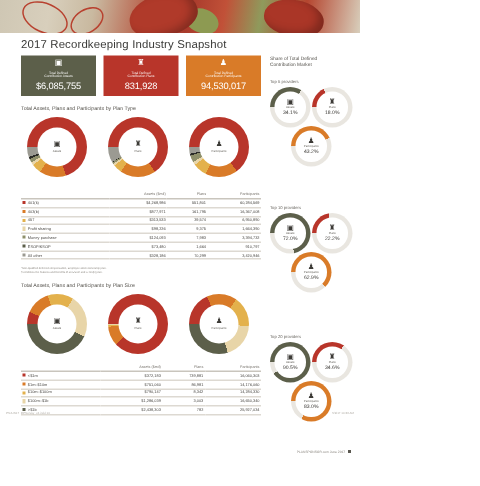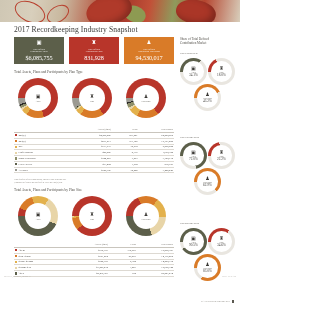--- a/index.html
+++ b/index.html
@@ -1,18 +1,18 @@
 <!DOCTYPE html>
 <html><head>
 <meta charset="utf-8">
 <style>
   html,body{margin:0;padding:0;}
   body{width:240px;height:324px;background:#ffffff;
        font-family:"Liberation Sans",sans-serif;overflow:hidden;}
-  .page{position:relative;width:240px;height:280px;background:#fff;font-family:Liberation Serif, serif;}
+  .page{position:relative;width:240px;height:280px;background:#fff;}
 
   
   .photo{position:absolute;left:0;top:0;width:240px;height:22px;overflow:hidden;
          background:linear-gradient(100deg,#cfc7b4 0%,#d8cfbc 14%,#c9b9a0 26%,#b9634d 40%,
                     #a83a2c 52%,#c15138 62%,#8f9a5c 72%,#b5452f 84%,#d8cfbc 100%);}
   .photo .pod{position:absolute;border-radius:50% 50% 45% 45%;}
   .p1{left:86px;top:-4px;width:46px;height:28px;background:#b03a2a;transform:rotate(-14deg);
       box-shadow:inset -4px -2px 6px rgba(0,0,0,.25);}
   .p2{left:176px;top:0px;width:40px;height:24px;background:#aa3627;transform:rotate(10deg);
       box-shadow:inset -4px -2px 6px rgba(0,0,0,.25);}

